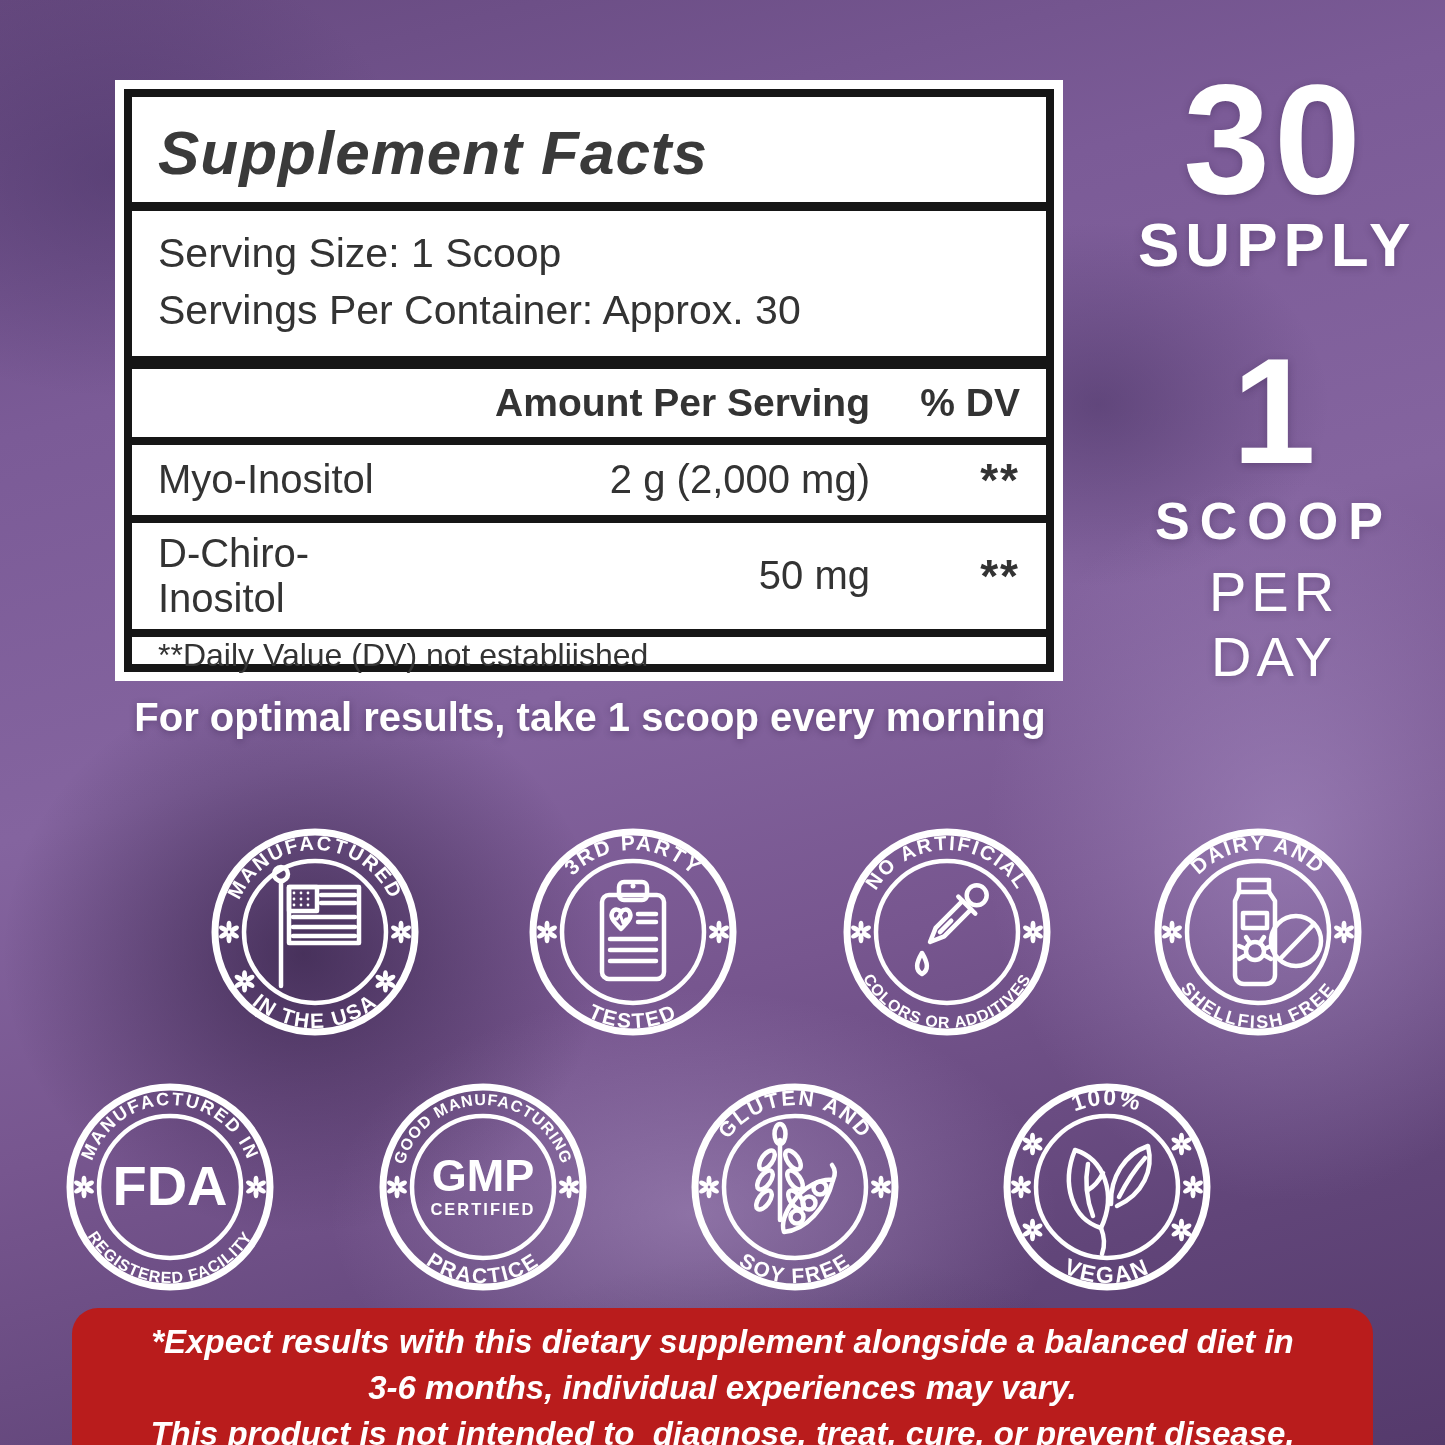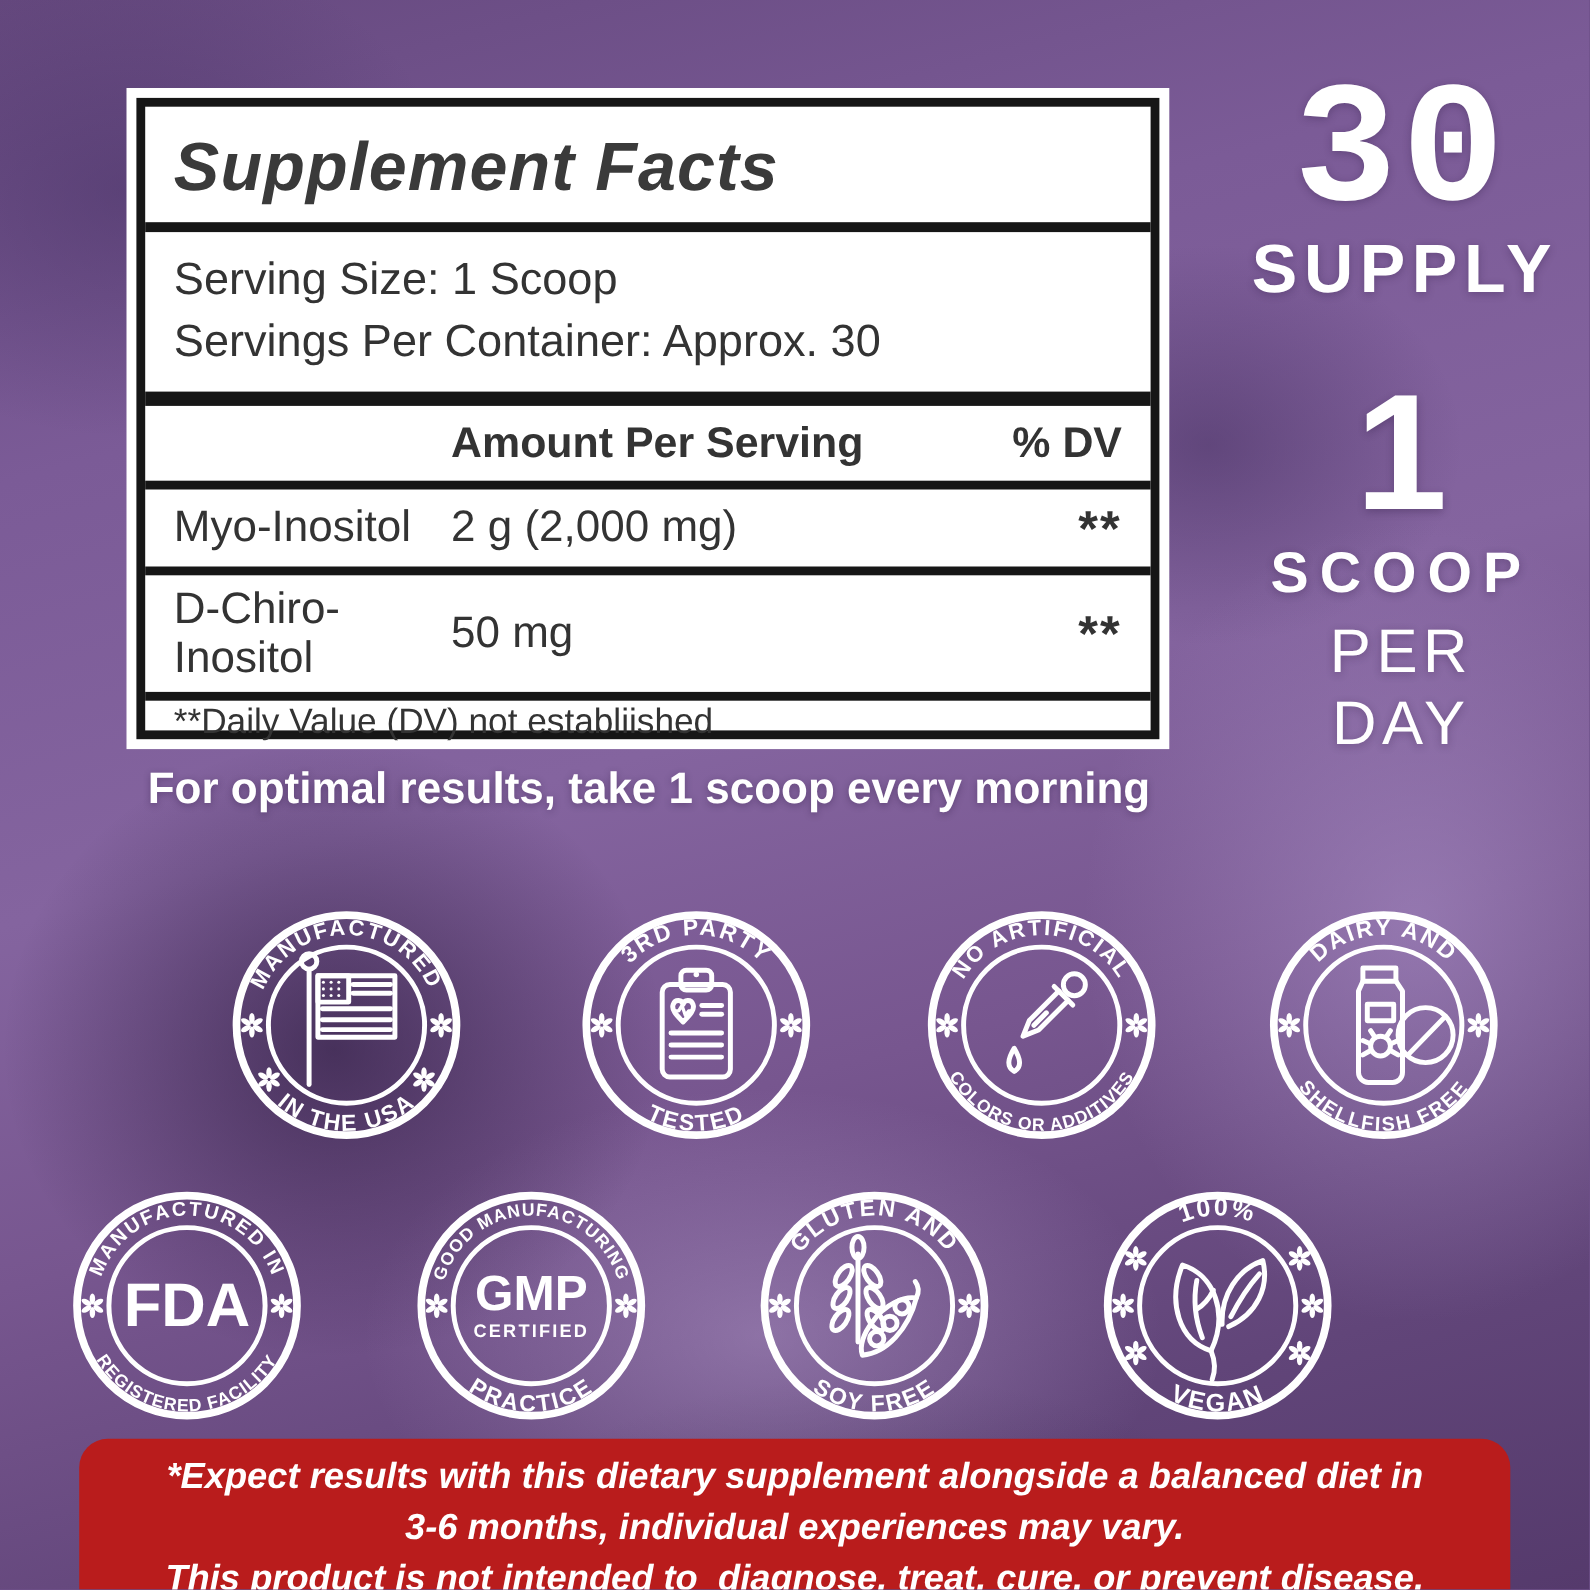--- a/index.html
+++ b/index.html
@@ -24,31 +24,31 @@
             background:#fff;padding:9px;box-sizing:border-box;}
   .sf-inner{border:8px solid #161616;height:100%;box-sizing:border-box;
             display:flex;flex-direction:column;background:#fff;color:#333;}
   .sf-title{font-size:62px;font-weight:700;font-style:italic;letter-spacing:1px;
             padding:20px 26px 14px;border-bottom:9px solid #161616;color:#3a3a3a;}
   .sf-serving{font-size:41px;line-height:1.4;padding:14px 26px 16px;
               border-bottom:13px solid #161616;}
   .sf-grid{display:grid;grid-template-columns:1fr 460px 150px;align-items:center;}
   .sf-colhead{padding:12px 26px;font-size:39px;font-weight:700;
               border-bottom:8px solid #161616;}
-  .sf-colhead .amt,.sf-row .amt{text-align:left;}
+  .sf-colhead .amt,.sf-row .amt{text-align:right;}
   .sf-colhead .dv,.sf-row .dv{text-align:right;}
   .sf-row{padding:8px 26px;font-size:40px;border-bottom:8px solid #161616;}
   .sf-row .dv{font-weight:700;font-size:46px;letter-spacing:2px;}
   .sf-spacer{flex:1;}
   .sf-footnote{padding:0 26px 16px;font-size:32px;color:#333;}
 
   
   .supply{position:absolute;left:1138px;top:74px;width:272px;text-align:center;color:#fff;
           text-shadow:0 2px 8px rgba(40,20,60,.30);}
-  .supply .n30{font-size:156px;font-weight:800;line-height:.84;letter-spacing:4px;font-family:Liberation Mono, monospace;}
+  .supply .n30{font-size:156px;font-weight:800;line-height:.84;letter-spacing:4px;}
   .supply .dayw{font-size:96px;font-weight:700;letter-spacing:5px;line-height:1.04;}
   .supply .supplyw{font-size:62px;font-weight:700;letter-spacing:6px;margin-top:4px;}
   .supply .n1{font-size:150px;font-weight:700;line-height:.9;margin-top:64px;}
   .supply .scoopw{font-size:52px;font-weight:700;letter-spacing:10px;margin-top:12px;}
   .supply .perdayw{font-size:56px;font-weight:300;letter-spacing:5px;margin-top:8px;}
 
   
   .instruction{position:absolute;left:110px;top:692px;width:960px;text-align:center;
                color:#fff;font-size:40px;font-weight:800;line-height:1.28;
                text-shadow:0 2px 7px rgba(40,20,60,.35);}

